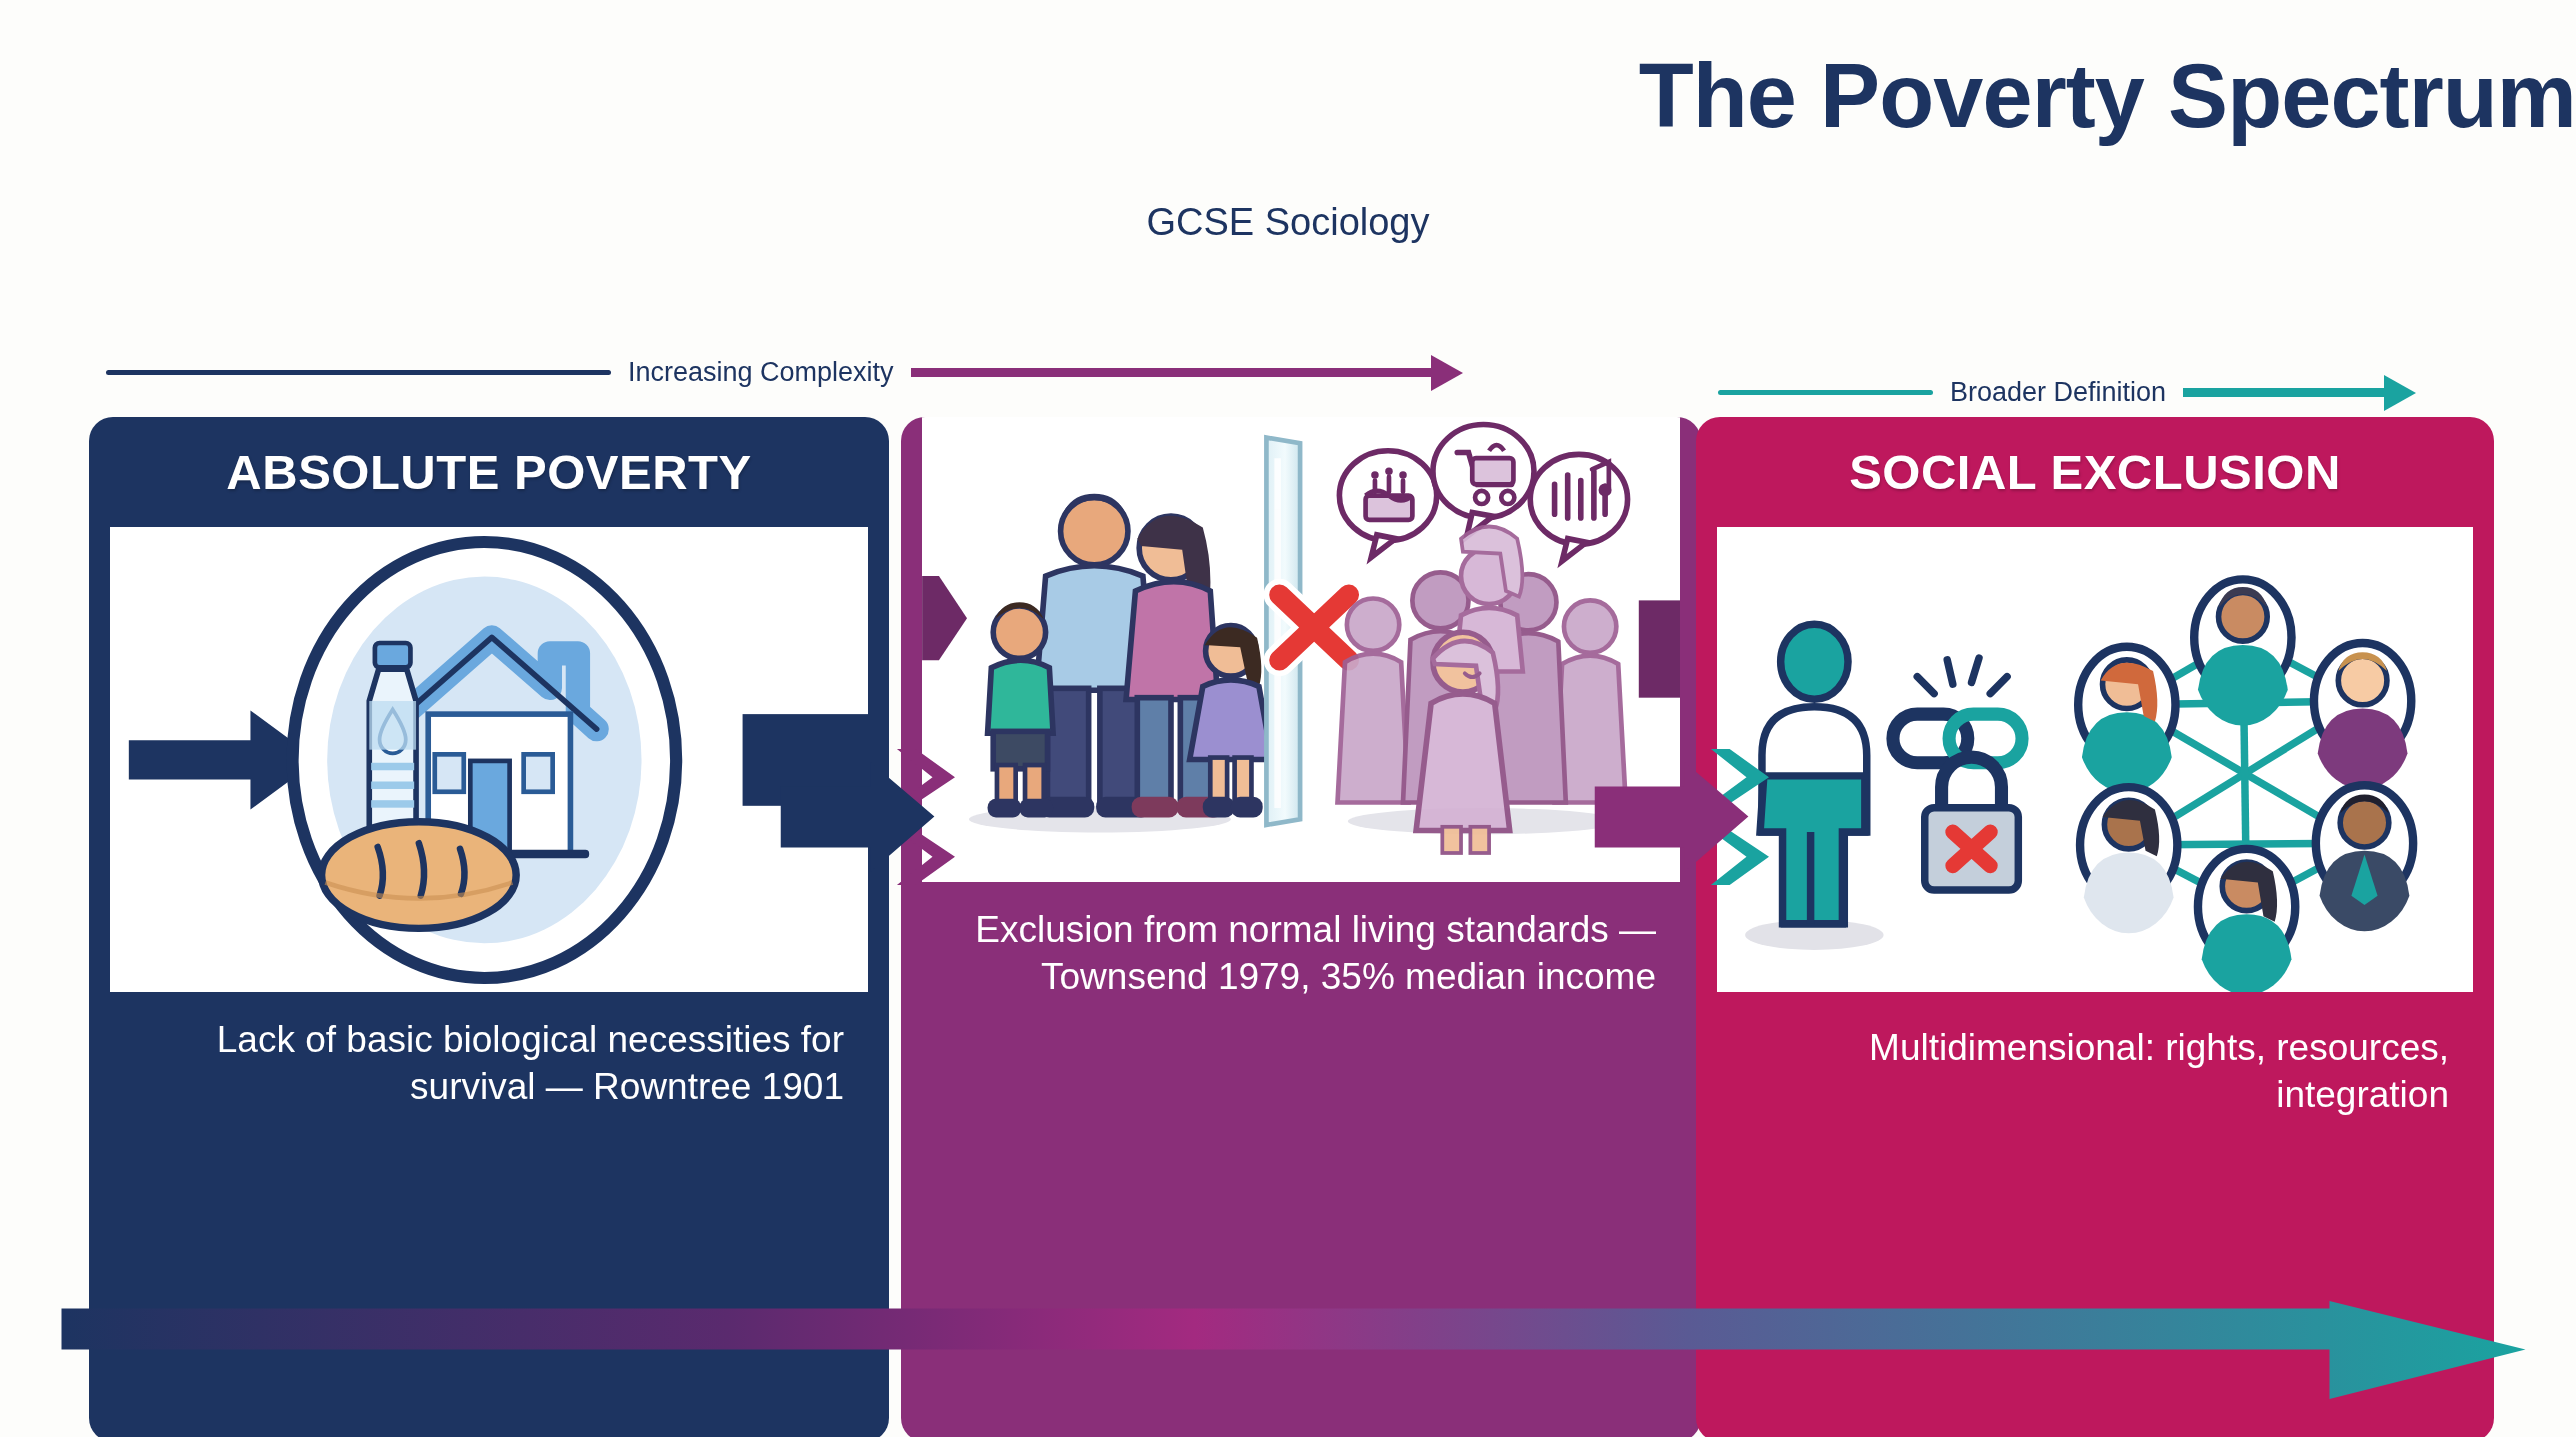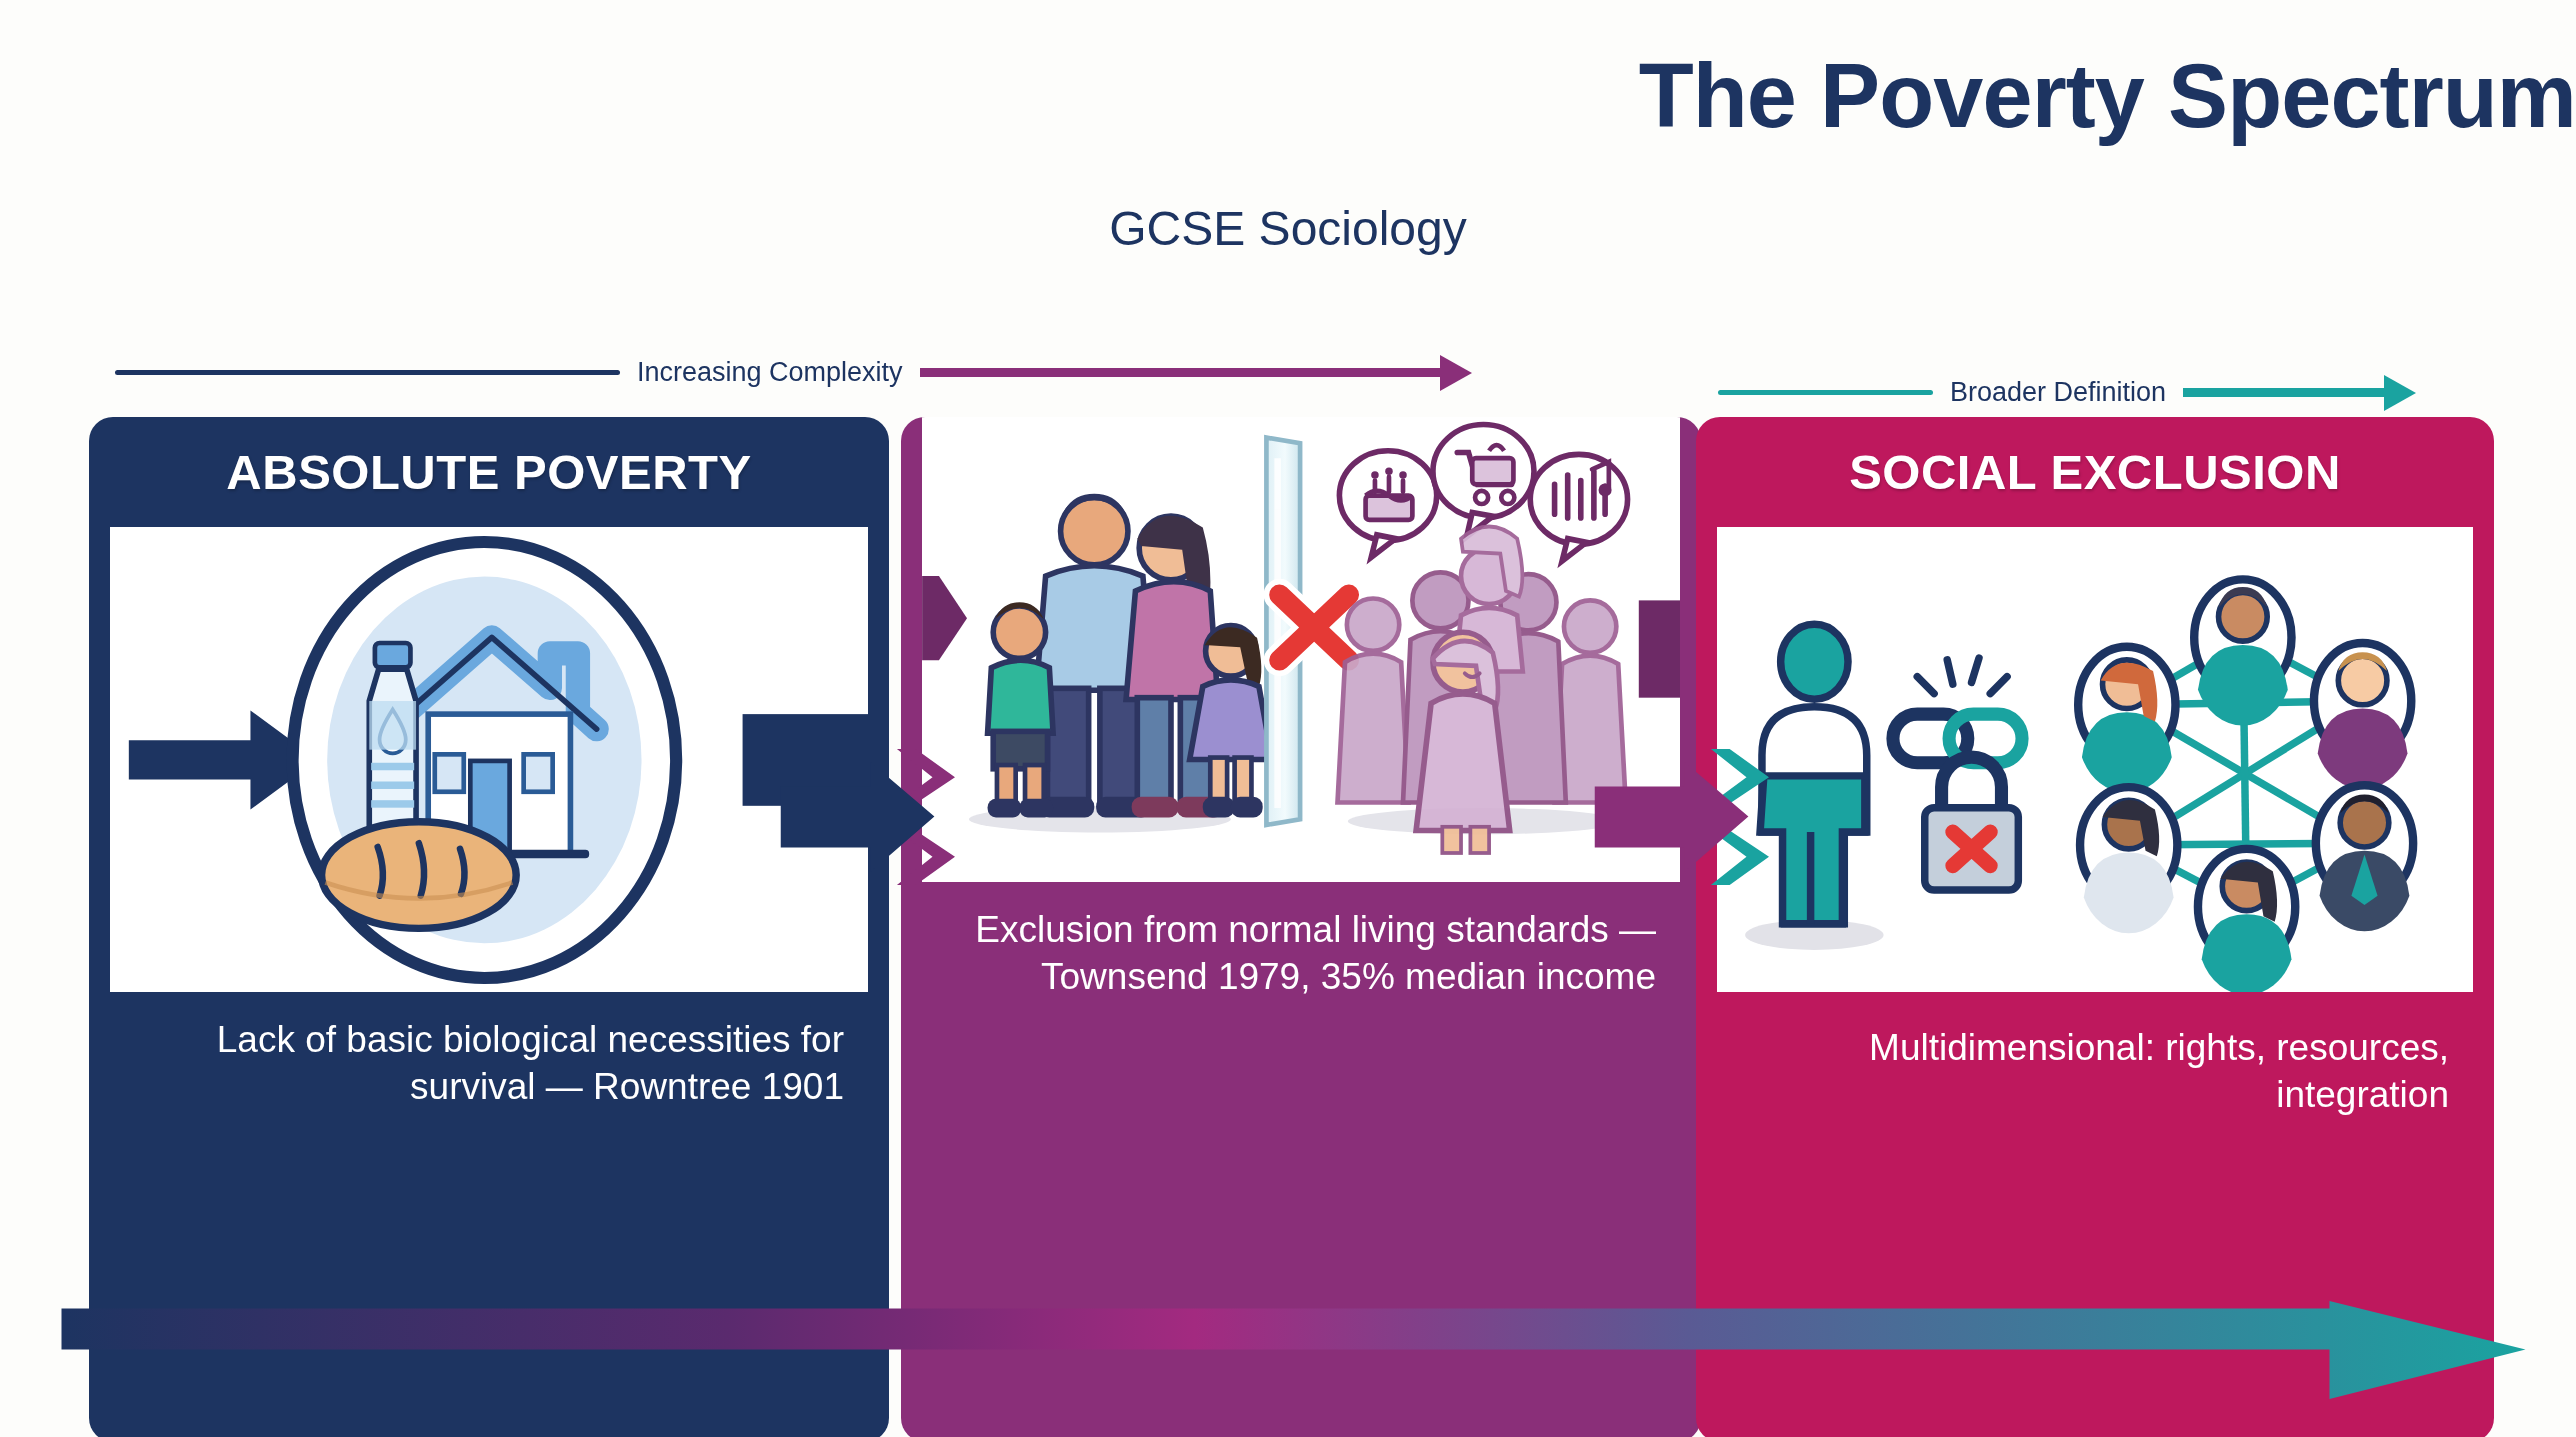--- a/index.html
+++ b/index.html
@@ -32,21 +32,21 @@
     letter-spacing: -0.9px;
     line-height: 1.05;
   }
 
   #page-subtitle {
     position: absolute;
     top: 201px;
     left: 0;
     width: 2576px;
     text-align: center;
-    font-size: 48px;
+    font-size: 38px;
     font-weight: normal;
     color: #1d3461;
   }
 
   
   #top-rail {
     position: absolute;
     top: 354px;
     left: 103px;
     width: 2392px;
@@ -152,21 +152,21 @@
 </head>
 <body>
 
 <div id="stage">
 
   <div id="page-title">The Poverty Spectrum</div>
   <div id="page-subtitle">GCSE Sociology</div>
 
   <div id="top-rail">
 
-    <div class="rail-group" style="left:12px; width:1587px;">
+    <div class="rail-group" style="left:3px; width:1587px;">
       <div class="rail-line" style="width:505px; background:#1d3461;"></div>
       <div class="rail-label">Increasing Complexity</div>
       <div class="rail-arrow-wrap">
         <div class="rail-shaft" style="width:520px; background:#8a2f79;"></div>
         <div class="rail-head" style="border-left:32px solid #8a2f79;"></div>
       </div>
     </div>
 
     <div class="rail-group" style="left:1615px; width:777px;margin-top:20px;">
       <div class="rail-line" style="width:215px; background:#1aa3a0;"></div>

